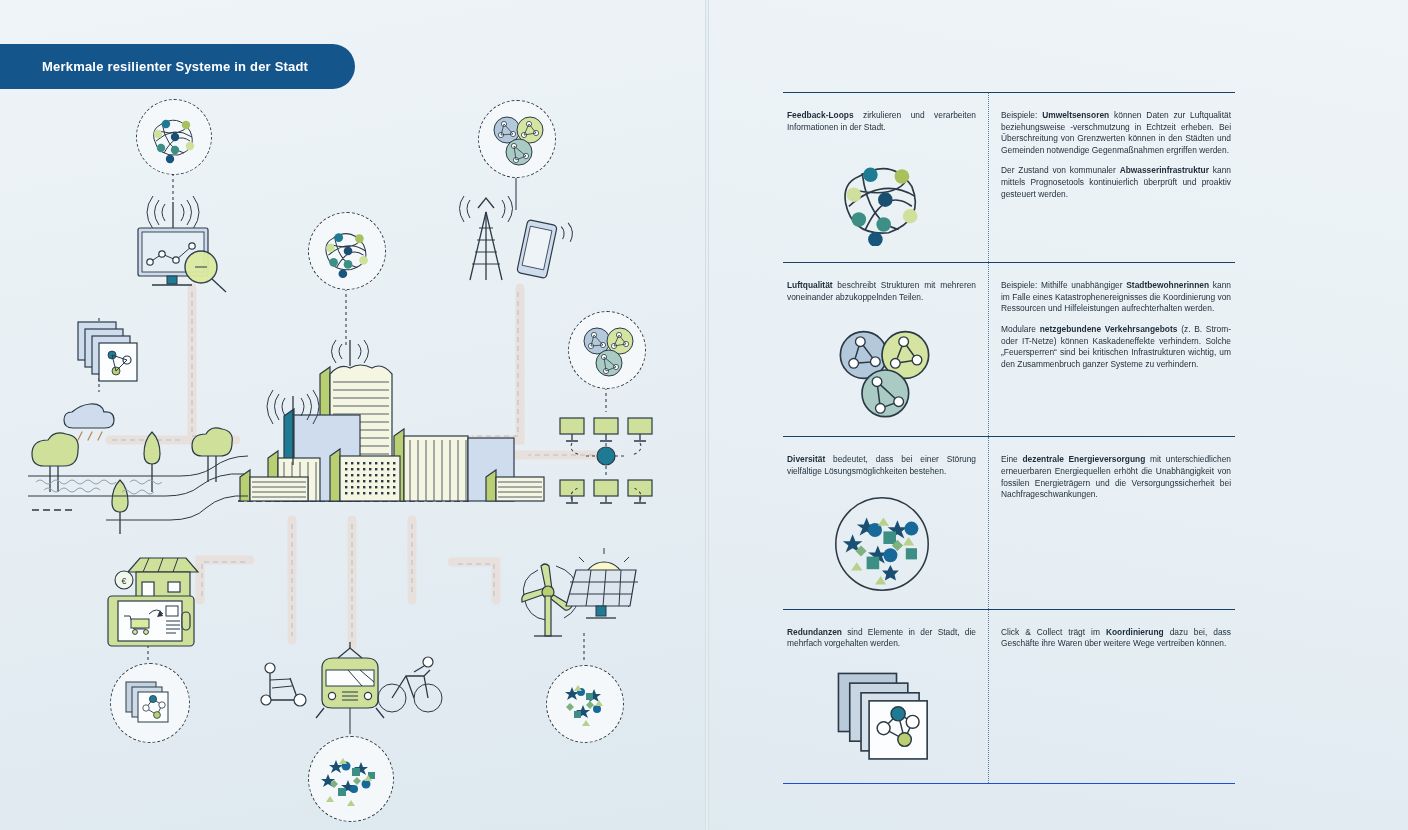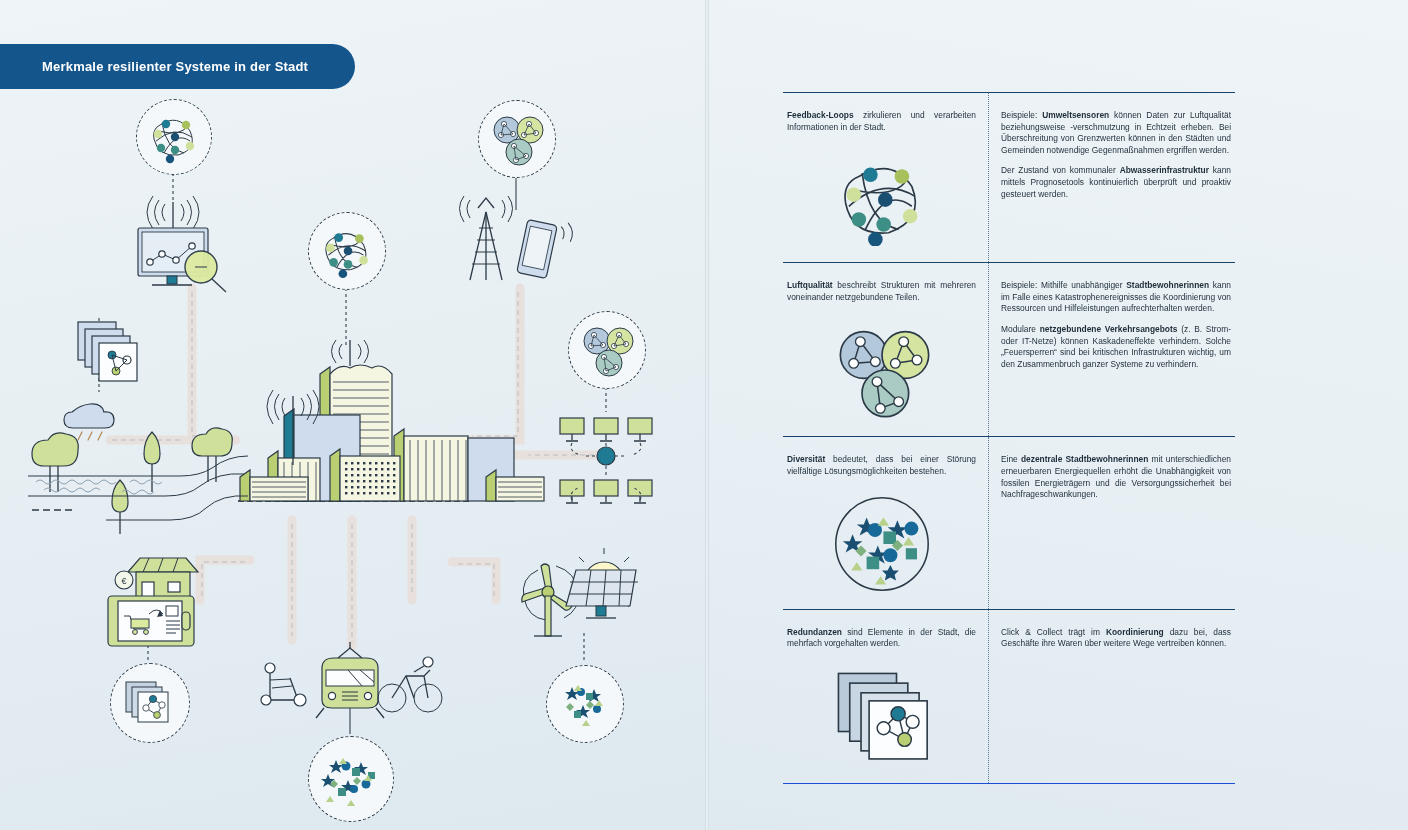--- a/index.html
+++ b/index.html
@@ -564,21 +564,21 @@
       </div>
       <div class="tcell-r">
         <p><span>Beispiele: <b>Umweltsensoren</b> können Daten zur Luftqualität beziehungsweise -verschmutzung in Echtzeit erheben. Bei Überschreitung von Grenzwerten können in den Städten und Gemeinden notwendige Gegenmaßnahmen ergriffen werden.</span></p>
         <p><span>Der Zustand von kommunaler <b>Abwasserinfrastruktur</b> kann mittels Prognosetools kontinuierlich überprüft und proaktiv gesteuert werden.</span></p>
       </div>
     </div>
 
     <div class="trow">
       <div class="tcell-l">
         <p>
-          <b>Luftqualität</b><span> beschreibt Strukturen mit mehreren voneinander netzgebundene Teilen.</span>
+          <b>Luftqualität</b><span> beschreibt Strukturen mit mehreren voneinander abzukoppelnden Teilen.</span>
         </p>
         <div class="icon-slot">
           <svg width="108" height="100" viewBox="0 0 62 60">
             <path d="M22 22 L44 22 M32 30 L36 44" stroke="#2b3a46" stroke-width="1" fill="none"></path>
             <circle cx="20" cy="21" r="14" fill="#b4c8dc" stroke="#2b3a46" stroke-width="1"></circle>
             <circle cx="45" cy="21" r="14" fill="#d6e4a2" stroke="#2b3a46" stroke-width="1"></circle>
             <circle cx="33" cy="44" r="14" fill="#a9cbc4" stroke="#2b3a46" stroke-width="1"></circle>
             <g stroke="#2b3a46" stroke-width=".9" fill="none">
               <path d="M18 13 L14 26 L27 25 Z M44 13 L39 26 L52 24 Z M28 37 L41 49 L30 53 Z"></path>
             </g>
@@ -624,21 +624,21 @@
             <polygon points="46,32 50,36 46,40 42,36" fill="#7fb07f"></polygon>
             <polygon points="20,36 24,40 20,44 16,40" fill="#7fb07f"></polygon>
             <polygon points="36,16 40,22 32,22" fill="#b7d08a"></polygon>
             <polygon points="54,30 58,36 50,36" fill="#b7d08a"></polygon>
             <polygon points="34,58 38,64 30,64" fill="#b7d08a"></polygon>
             <polygon points="17,48 21,54 13,54" fill="#b7d08a"></polygon>
           </svg>
         </div>
       </div>
       <div class="tcell-r">
-        <p><span>Eine <b>dezentrale Stadtbewohnerinnen</b> mit unterschiedlichen erneuerbaren Energiequellen erhöht die Unabhängigkeit von fossilen Energieträgern und die Versorgungssicherheit bei Nachfrageschwankungen.</span></p>
+        <p><span>Eine <b>dezentrale Energieversorgung</b> mit unterschiedlichen erneuerbaren Energiequellen erhöht die Unabhängigkeit von fossilen Energieträgern und die Versorgungssicherheit bei Nachfrageschwankungen.</span></p>
       </div>
     </div>
 
     <div class="trow last">
       <div class="tcell-l">
         <p>
           <b>Redundanzen</b><span> sind Elemente in der Stadt, die mehrfach vorgehalten werden.</span>
         </p>
         <div class="icon-slot">
           <svg width="108" height="100" viewBox="0 0 66 62">

